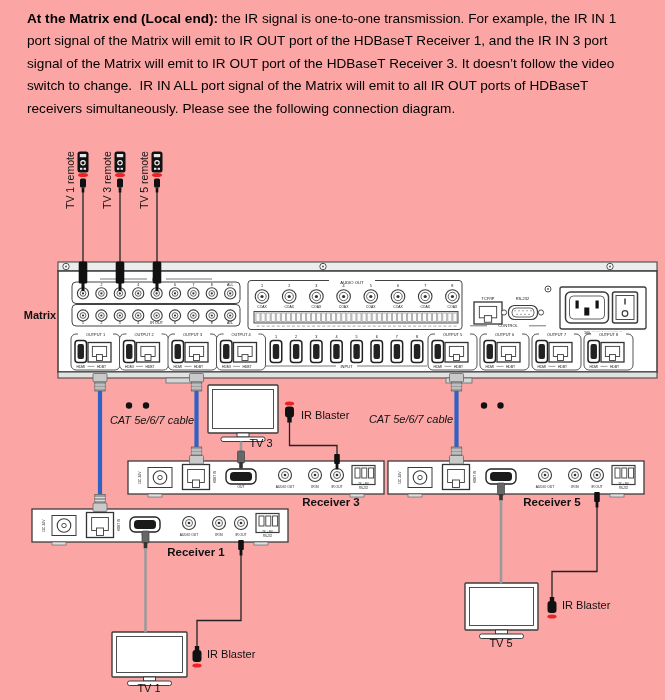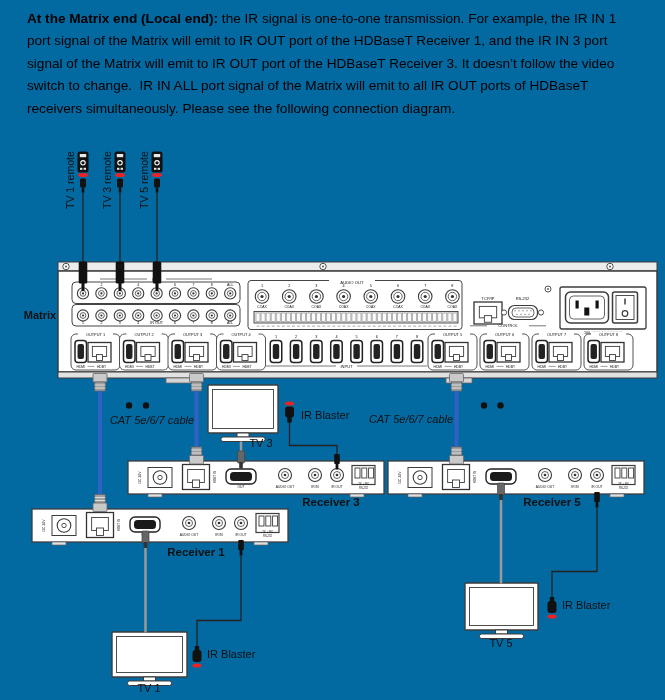--- a/index.html
+++ b/index.html
@@ -1,16 +1,16 @@
 <!DOCTYPE html>
 <html><head>
 <meta charset="utf-8">
 <style>
   html,body{margin:0;padding:0;background:#fff;}
-  .page{position:relative;width:665px;height:700px;background:#0369a1;overflow:hidden;
+  .page{position:relative;width:665px;height:700px;background:#fca5a5;overflow:hidden;
         font-family:"Liberation Sans",sans-serif;}
   .intro{position:absolute;left:27px;top:8px;width:616px;margin:0;
          font-size:13.6px;line-height:22.4px;color:#000;}
   .intro span{white-space:pre-wrap;}
   .b{font-weight:bold;}
   svg{position:absolute;left:0;top:0;}
   svg text{font-family:"Liberation Sans",sans-serif;fill:#111;}
 </style>
 </head>
 <body>

